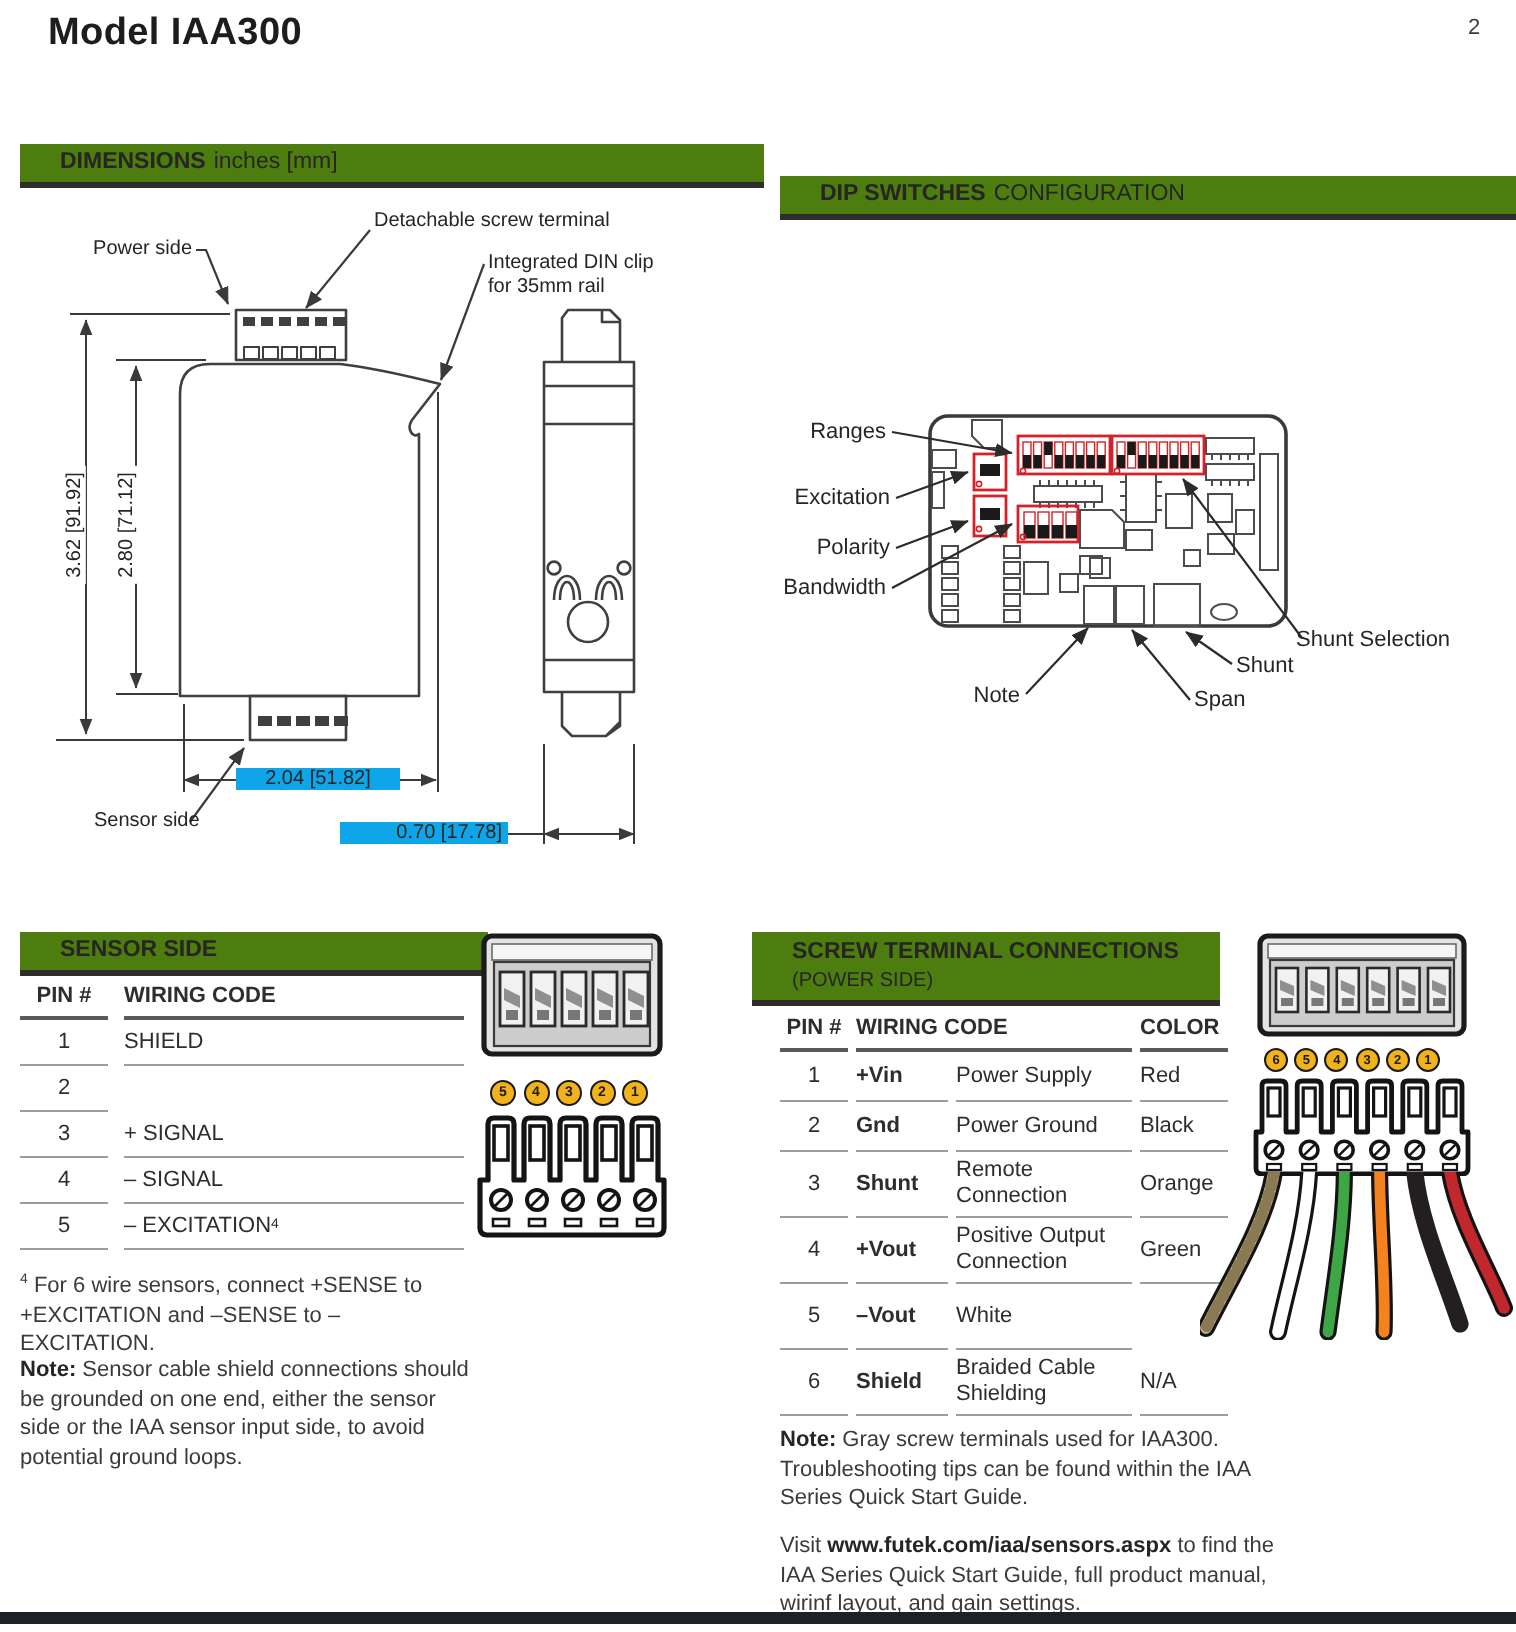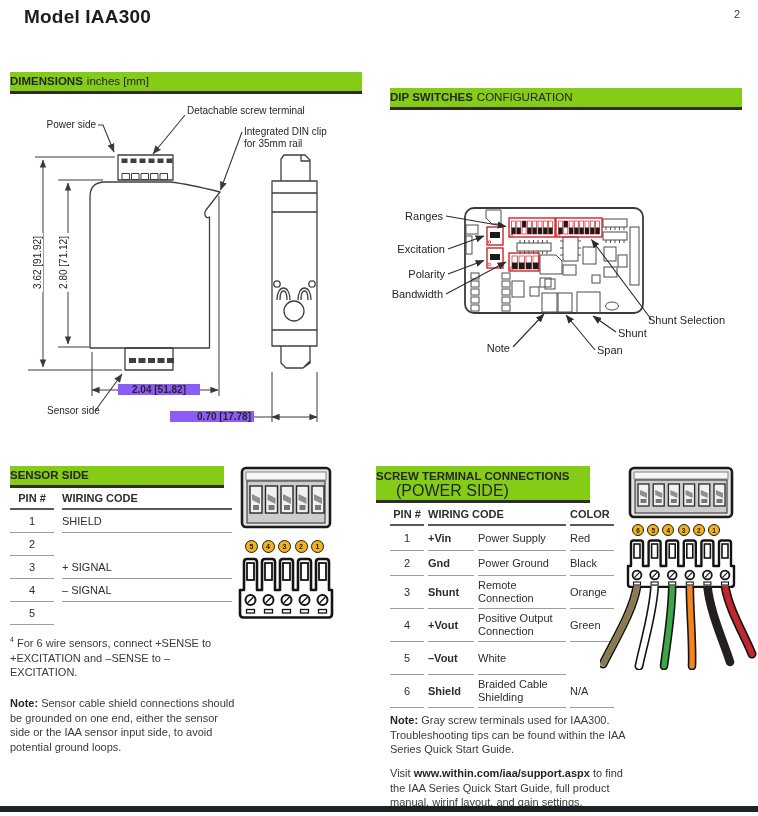--- a/index.html
+++ b/index.html
@@ -1,30 +1,30 @@
 <!DOCTYPE html>
 <html><head>
 <meta charset="utf-8">
 <style>
   html,body{margin:0;padding:0;background:#fff;}
   .page{position:relative;width:758px;height:816px;background:#fff;overflow:hidden;
         font-family:"Liberation Sans",sans-serif;color:#2e2d2c;}
   .abs{position:absolute;}
   .title{left:24px;top:6px;font-size:19px;font-weight:700;color:#1d1d1b;letter-spacing:.2px;}
   .pagenum{left:734px;top:8px;font-size:11px;color:#3a3a3a;}
-  .bar{position:absolute;background:#84cc16;border-bottom:3px solid #2E2D2C;color:#262524;
-       font-size:11.5px;font-weight:700;padding-left:0;line-height:19px;height:19px;box-sizing:content-box;}
+  .bar{position:absolute;background:#4d7c0f;border-bottom:3px solid #2E2D2C;color:#262524;
+       font-size:11.5px;font-weight:700;padding-left:20px;line-height:19px;height:19px;box-sizing:content-box;}
   .bar .light{font-weight:400;margin-left:4px;}
   .bar2{height:auto;line-height:13.5px;padding-top:4px;padding-bottom:3px;}
-  .bar2 .sub{font-weight:400;font-size:16px;display:block;margin-left:20px;}
+  .bar2 .sub{font-weight:400;font-size:10px;display:block;}
   .lbl{position:absolute;font-size:10px;color:#262524;white-space:nowrap;text-align:right;}
   .diplbl{position:absolute;font-size:11px;color:#262524;white-space:nowrap;}
   .vdim{position:absolute;transform:rotate(-90deg);transform-origin:center;background:#fff;
         font-size:10px;white-space:nowrap;padding:0 3px;z-index:3;color:#262524;}
-  .hdim{position:absolute;font-size:10px;background:#8b5cf6;padding:0 3px;z-index:3;white-space:nowrap;color:#262524;font-weight:bold;}
+  .hdim{position:absolute;font-size:10px;background:#0ea5e9;padding:0 3px;z-index:3;white-space:nowrap;color:#262524;}
   .ra{text-align:right;} .ct{text-align:center;}
   
   .tbl{position:absolute;font-size:11px;color:#2e2d2c;}
   .trow{display:grid;column-gap:8px;}
   .sensor .trow{grid-template-columns:44px 1fr;}
   .screw .trow{grid-template-columns:34px 46px 88px 1fr;column-gap:4px;}
   .trow>span{border-bottom:1px solid #9c9c9c;display:flex;align-items:center;min-height:22px;line-height:1.15;}
   .thead>span{border-bottom:2px solid #58595b;font-weight:700;min-height:20px;}
   .cpin{justify-content:center;}
   .bold{font-weight:700;}
@@ -298,27 +298,31 @@
     </div>
     <div class="trow">
       <span class="cpin">4</span>
       <span>
           <span>– SIGNAL</span>
           <sup></sup>
         </span>
     </div>
     <div class="trow">
       <span class="cpin">5</span>
+      <span>
+          <span>– EXCITATION</span>
+          <sup>4</sup>
+        </span>
     </div>
   </div>
 
   <div class="note" style="left:10px;top:636px;width:218px;">
     <sup>4</sup><span> For 6 wire sensors, connect +SENSE to +EXCITATION and –SENSE to –EXCITATION.</span>
   </div>
-  <div class="note" style="left:10px;top:678px;width:230px;margin-top:18px;">
+  <div class="note" style="left:10px;top:678px;width:230px;">
     <span class="b">Note:</span><span> Sensor cable shield connections should be grounded on one end, either the sensor side or the IAA sensor input side, to avoid potential ground loops.</span>
   </div>
 
   <svg class="abs" style="left:240px;top:466px;" width="92" height="64" viewBox="0 0 92 64">
     <rect x="2" y="2" width="88" height="59" rx="4" fill="#e3e3e3" stroke="#1b1b1b" stroke-width="2.6"></rect>
     <rect x="6" y="6" width="80" height="8" fill="#f6f6f6" stroke="#6a6a6a" stroke-width="0.8"></rect>
     <rect x="7" y="15" width="78" height="42" fill="#cdcdcd" stroke="#3a3a3a" stroke-width="1.1"></rect>
     <g>
       <g transform="translate(10,0)">
           <rect x="0" y="20" width="12" height="27" fill="#f1f1f1" stroke="#2a2a2a" stroke-width="1.4"></rect>
@@ -427,21 +431,21 @@
       <span class="bold">Shield</span>
       <span>Braided Cable Shielding</span>
       <span>N/A</span>
     </div>
   </div>
 
   <div class="note" style="left:390px;top:713px;width:240px;">
     <span class="b">Note:</span><span> Gray screw terminals used for IAA300. Troubleshooting tips can be found within the IAA Series Quick Start Guide.</span>
   </div>
   <div class="note" style="left:390px;top:766px;width:250px;">
-    <span>Visit </span><span class="b">www.within.com/iaa/support.aspx</span><span> to find the IAA Series Quick Start Guide, full product manual, wirinf layout, and gain settings.</span>
+    <span>Visit </span><span class="b">www.futek.com/iaa/sensors.aspx</span><span> to find the IAA Series Quick Start Guide, full product manual, wirinf layout, and gain settings.</span>
   </div>
 
   <svg class="abs" style="left:628px;top:466px;" width="106" height="54" viewBox="0 0 106 54">
     <rect x="2" y="2" width="102" height="49" rx="4" fill="#e3e3e3" stroke="#1b1b1b" stroke-width="2.6"></rect>
     <rect x="6" y="6" width="94" height="7" fill="#f6f6f6" stroke="#6a6a6a" stroke-width="0.8"></rect>
     <rect x="7" y="14" width="92" height="33" fill="#cdcdcd" stroke="#3a3a3a" stroke-width="1.1"></rect>
     <g>
       <g transform="translate(10,0)">
           <rect x="0" y="18" width="11" height="22" fill="#f1f1f1" stroke="#2a2a2a" stroke-width="1.3"></rect>
           <polygon points="2,24 9,27 9,32 2,29" fill="#8f8f8f"></polygon>

